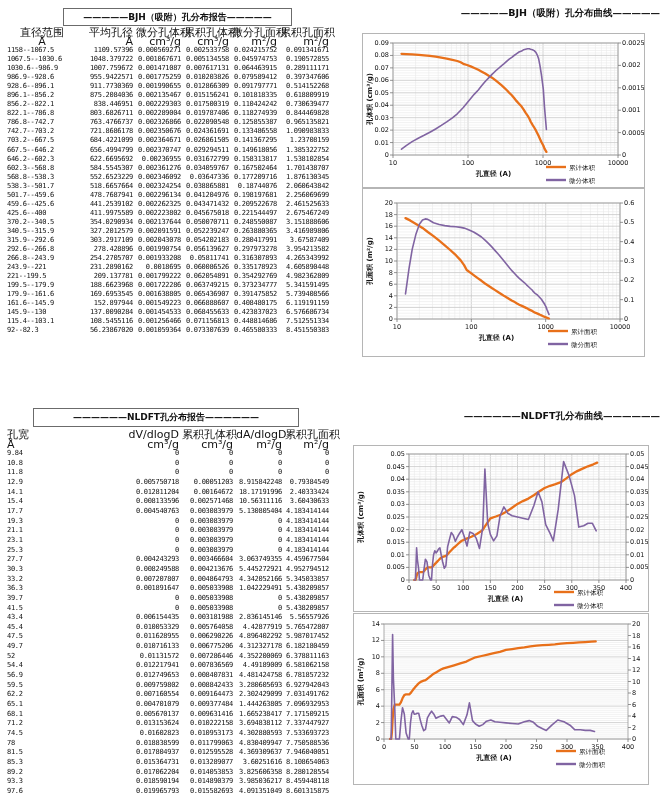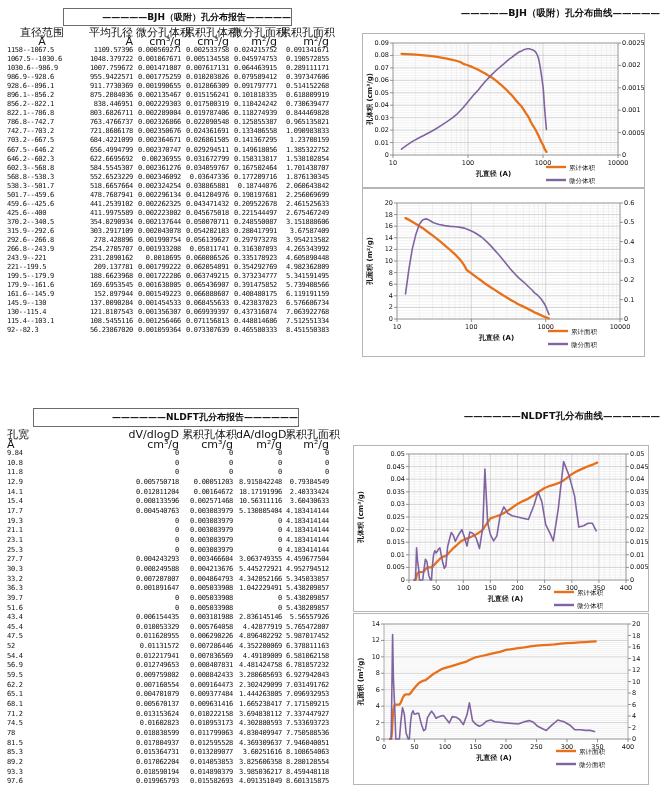--- a/index.html
+++ b/index.html
@@ -1,18 +1,18 @@
 <!DOCTYPE html>
 <html><head>
 <meta charset="utf-8">
 <style>
   body{margin:0;background:#fff}
   #page{position:relative;width:660px;height:801px;background:#ffffff;overflow:hidden;
         font-family:"DejaVu Sans",sans-serif;color:#111}
-  .titlebox{position:absolute;border:1px solid #6b6b6b;text-align:right;font-weight:bold;
+  .titlebox{position:absolute;border:1px solid #6b6b6b;text-align:center;font-weight:bold;
             font-size:9px;background:#fff;overflow:hidden;white-space:nowrap}
   .curvetitle{position:absolute;text-align:right;font-weight:bold;font-size:9.5px;white-space:nowrap}
   .rep{position:absolute;overflow:hidden}
   table.rep-t{border-collapse:collapse;table-layout:fixed;position:absolute;left:0}
   th,td{padding:0;margin:0;white-space:nowrap;overflow:visible}
   thead th{font-size:11px;font-weight:normal;color:#111}
   #bjh-table thead th{line-height:9px}
   #nldft-table thead th{line-height:9.5px}
   tbody td{font-family:"DejaVu Sans Mono",monospace;font-size:7px;letter-spacing:-0.3px;color:#111}
   #bjh-table tbody td{line-height:9.05px}
@@ -219,20 +219,28 @@
           </tr>
           <tr>
             <td class="l">370.2--340.5</td>
             <td class="r">354.0290934</td>
             <td class="r">0.002137644</td>
             <td class="r">0.050070711</td>
             <td class="r">0.248550087</td>
             <td class="r">3.151888606</td>
           </tr>
           <tr>
+            <td class="l">340.5--315.9</td>
+            <td class="r">327.2012579</td>
+            <td class="r">0.002091591</td>
+            <td class="r">0.052239247</td>
+            <td class="r">0.263880365</td>
+            <td class="r">3.416989806</td>
+          </tr>
+          <tr>
             <td class="l">315.9--292.6</td>
             <td class="r">303.2917109</td>
             <td class="r">0.002043078</td>
             <td class="r">0.054202183</td>
             <td class="r">0.280417991</td>
             <td class="r">3.67587409</td>
           </tr>
           <tr>
             <td class="l">292.6--266.8</td>
             <td class="r">278.428896</td>
@@ -289,28 +297,20 @@
             <td class="r">0.408480175</td>
             <td class="r">6.119191159</td>
           </tr>
           <tr>
             <td class="l">145.9--130</td>
             <td class="r">137.0090284</td>
             <td class="r">0.001454533</td>
             <td class="r">0.068455633</td>
             <td class="r">0.423837023</td>
             <td class="r">6.576686734</td>
-          </tr>
-          <tr>
-            <td class="l">130--115.4</td>
-            <td class="r">121.8107543</td>
-            <td class="r">0.001356307</td>
-            <td class="r">0.069939397</td>
-            <td class="r">0.437316074</td>
-            <td class="r">7.063922768</td>
           </tr>
           <tr>
             <td class="l">115.4--103.1</td>
             <td class="r">108.5455116</td>
             <td class="r">0.001256466</td>
             <td class="r">0.071156813</td>
             <td class="r">0.448814686</td>
             <td class="r">7.512551334</td>
           </tr>
           <tr>
@@ -458,21 +458,21 @@
             <td class="r">5.438209857</td>
           </tr>
           <tr>
             <td class="l">39.7</td>
             <td class="r">0</td>
             <td class="r">0.005033908</td>
             <td class="r">0</td>
             <td class="r">5.438209857</td>
           </tr>
           <tr>
-            <td class="l">51.6</td>
+            <td class="l">41.5</td>
             <td class="r">0</td>
             <td class="r">0.005033908</td>
             <td class="r">0</td>
             <td class="r">5.438209857</td>
           </tr>
           <tr>
             <td class="l">43.4</td>
             <td class="r">0.006154435</td>
             <td class="r">0.003181988</td>
             <td class="r">2.836145146</td>
@@ -484,20 +484,27 @@
             <td class="r">0.005764058</td>
             <td class="r">4.42877919</td>
             <td class="r">5.765472807</td>
           </tr>
           <tr>
             <td class="l">47.5</td>
             <td class="r">0.011628955</td>
             <td class="r">0.006290226</td>
             <td class="r">4.896402292</td>
             <td class="r">5.987017452</td>
+          </tr>
+          <tr>
+            <td class="l">49.7</td>
+            <td class="r">0.010716133</td>
+            <td class="r">0.006775206</td>
+            <td class="r">4.312327178</td>
+            <td class="r">6.182180459</td>
           </tr>
           <tr>
             <td class="l">52</td>
             <td class="r">0.01131572</td>
             <td class="r">0.007286446</td>
             <td class="r">4.352200069</td>
             <td class="r">6.378811163</td>
           </tr>
           <tr>
             <td class="l">54.4</td>

